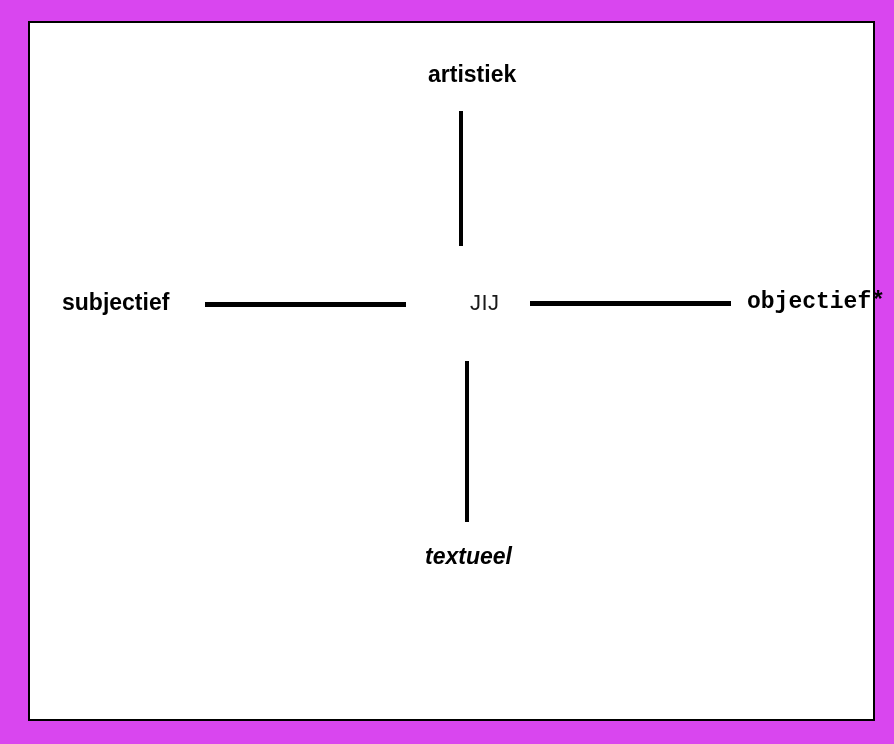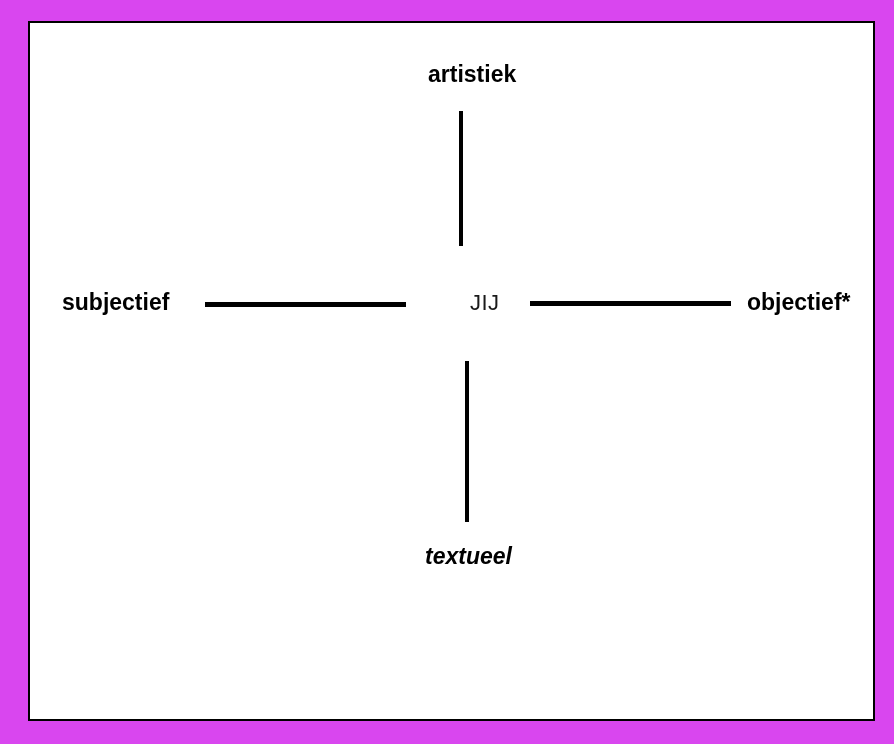--- a/index.html
+++ b/index.html
@@ -129,18 +129,18 @@
     <div class="axis-seg" id="seg-left" style="background: rgb(0, 0, 0);"></div>
 
     <div class="axis-seg" id="seg-right" style="background: rgb(0, 0, 0);"></div>
 
     <div class="pole-label" id="label-top" style="color: rgb(0, 0, 0);">artistiek</div>
 
     <div class="pole-label" id="label-bottom" style="color: rgb(0, 0, 0);">textueel</div>
 
     <div class="pole-label" id="label-left" style="color: rgb(0, 0, 0);">subjectief</div>
 
-    <div class="pole-label" id="label-right" style="color: rgb(0, 0, 0);">objectief*</div>
+    <div class="pole-label" id="label-right" style="color: rgb(0, 0, 0); font-family: Liberation Mono, monospace;">objectief*</div>
 
     <div id="label-center">JIJ</div>
 
   </div>
 </div>
 
 </body></html>

